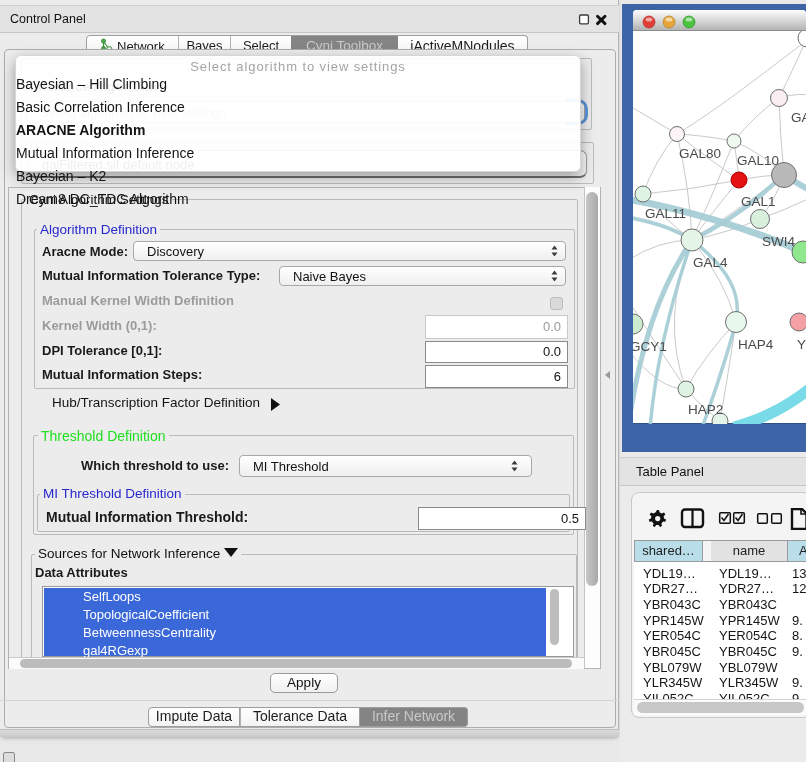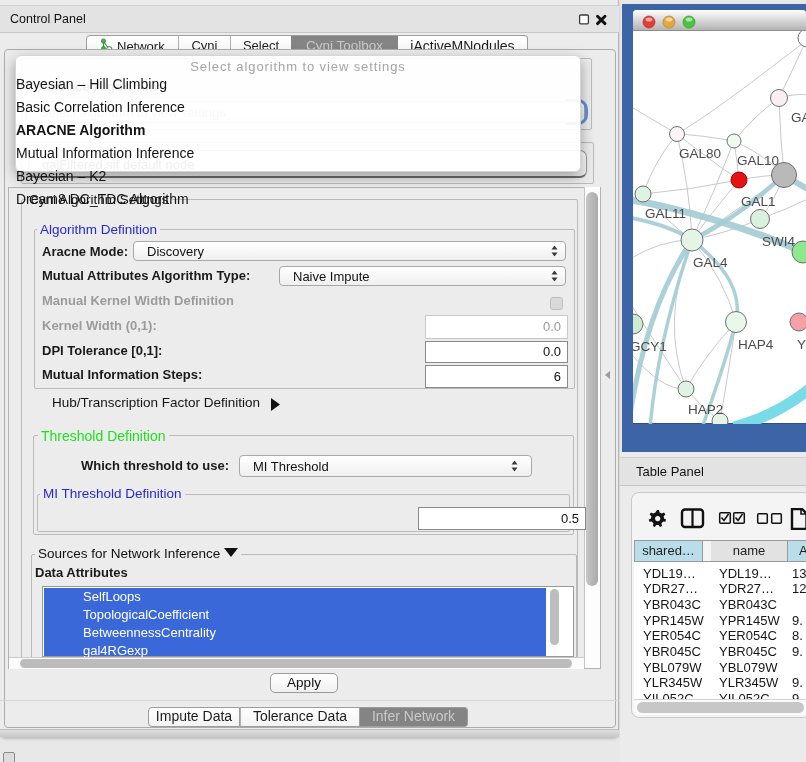--- a/index.html
+++ b/index.html
@@ -39,21 +39,21 @@
     </svg>
 
     <div class="abs ttab" style="left:86px;top:35px;width:93px;border-radius:4px 0 0 4px;"></div>
     <svg class="abs" style="left:99px;top:38px" width="15" height="15" viewBox="0 0 15 15">
       <path d="M4.5 3.5 L10 11 M4.5 3.5 L4.5 10" stroke="#3c9a3c" stroke-width="1.2" fill="none"></path>
       <circle cx="4.5" cy="3" r="2.1" fill="#4caf50" stroke="#2a7a2a" stroke-width="0.7"></circle>
       <circle cx="10.3" cy="11.3" r="2.7" fill="#e8f5e9" stroke="#2a7a2a" stroke-width="0.9"></circle>
       <circle cx="4.5" cy="10.3" r="1.9" fill="#4caf50" stroke="#2a7a2a" stroke-width="0.7"></circle>
     </svg>
     <div class="abs" style="left:117px;top:39px;font-size:13px;color:#1c1c1c;">Network</div>
-    <div class="abs ttab" style="left:178px;top:35px;width:53px;border-left:1px solid #b0b0b0;">Cyni</div>
+    <div class="abs ttab" style="left:178px;top:35px;width:53px;border-left:1px solid #b0b0b0;">Bayes</div>
     <div class="abs ttab" style="left:230px;top:35px;width:62px;border-left:1px solid #b0b0b0;">Select</div>
     <div class="abs ttab seltab" style="left:291px;top:35px;width:108px;border-left:none;font-size:13.5px;">Cyni Toolbox</div>
     <div class="abs ttab" style="left:398px;top:35px;width:130px;border-left:none;border-radius:0 4px 4px 0;font-size:14px;">jActiveMNodules</div>
     <div class="abs" id="pane"></div>
 
     <div class="abs grp" style="left:21px;top:58px;width:571px;height:72px;"></div>
     <div class="abs" style="left:30px;top:79px;font-size:13.5px;font-weight:bold;color:#222;">Inference Algorithm</div>
     <div class="abs combo" style="left:26px;top:101px;width:559px;height:22px;">
         <span class="ctext" style="color:#9a9a9a;">Select algorithm to view settings</span>
       </div>
@@ -75,23 +75,23 @@
     <div class="abs gtitle" style="left:37px;top:222px;color:#2828d0;">Algorithm Definition</div>
 
     <div class="abs lbl" style="left:42px;top:244px;">Aracne Mode:</div>
     <div class="abs combo" style="left:133px;top:241px;width:433px;height:20px;">
       <span class="ctext">Discovery</span>
       <svg class="updn" width="7" height="11" viewBox="0 0 7 11">
           <path d="M3.5 0 L6.5 4 L0.5 4 Z" fill="#3a3a3a"></path>
           <path d="M3.5 11 L6.5 7 L0.5 7 Z" fill="#3a3a3a"></path>
         </svg>
     </div>
-    <div class="abs lbl" style="left:42px;top:268px;">Mutual Attributes Algorithm Type:</div>
+    <div class="abs lbl" style="left:42px;top:268px;">Mutual Information Tolerance Type:</div>
     <div class="abs combo" style="left:279px;top:266px;width:287px;height:20px;">
-      <span class="ctext">Naive Impute</span>
+      <span class="ctext">Naive Bayes</span>
       <svg class="updn" width="7" height="11" viewBox="0 0 7 11">
           <path d="M3.5 0 L6.5 4 L0.5 4 Z" fill="#3a3a3a"></path>
           <path d="M3.5 11 L6.5 7 L0.5 7 Z" fill="#3a3a3a"></path>
         </svg>
     </div>
     <div class="abs lbl" style="left:42px;top:293px;color:#9b9b9b;">Manual Kernel Width Definition</div>
     <div class="abs" style="left:550px;top:297px;width:13px;height:13px;background:#d9d9d9;border:1px solid #bdbdbd;border-radius:3px;"></div>
     <div class="abs lbl" style="left:42px;top:318px;color:#9b9b9b;">Kernel Width (0,1):</div>
     <div class="abs fld" style="left:425px;top:315px;width:143px;height:24px;border-color:#c9c9c9;color:#9b9b9b;line-height:22px;">0.0</div>
     <div class="abs lbl" style="left:42px;top:343px;">DPI Tolerance [0,1]:</div>
@@ -109,20 +109,21 @@
     <div class="abs combo" style="left:239px;top:455px;width:293px;height:22px;">
       <span class="ctext">MI Threshold</span>
       <svg class="updn" style="right:13px" width="7" height="11" viewBox="0 0 7 11">
           <path d="M3.5 0 L6.5 4 L0.5 4 Z" fill="#3a3a3a"></path>
           <path d="M3.5 11 L6.5 7 L0.5 7 Z" fill="#3a3a3a"></path>
         </svg>
     </div>
 
     <div class="abs grp" style="left:37px;top:494px;width:533px;height:38px;"></div>
     <div class="abs gtitle" style="left:40px;top:486px;color:#2828d0;">MI Threshold Definition</div>
+    <div class="abs lbl" style="left:46px;top:509px;font-size:14px;">Mutual Information Threshold:</div>
     <div class="abs fld" style="left:418px;top:507px;width:168px;height:23px;line-height:21px;">0.5</div>
 
     <div class="abs grp" style="left:31px;top:554px;width:546px;height:112px;"></div>
     <div class="abs gtitle" style="left:35px;top:546px;">Sources for Network Inference <span style="display:inline-block;width:0;height:0;border-left:7px solid transparent;border-right:7px solid transparent;border-top:9px solid #111;vertical-align:1px;"></span></div>
     <div class="abs lbl" style="left:35px;top:565px;">Data Attributes</div>
     <div class="abs" style="left:42px;top:586px;width:532px;height:71px;background:#fff;border:1px solid #999;"></div>
     <div class="abs" style="left:44px;top:588px;width:502px;height:68px;background:#3b68d8;"></div>
     <div class="abs" style="left:47px;top:588px;font-size:13px;color:#fff;line-height:17.9px;margin-left:36px;">SelfLoops<br>TopologicalCoefficient<br>BetweennessCentrality<br>gal4RGexp</div>
     <div class="abs" style="left:550px;top:589px;width:9px;height:56px;background:#bdbdbd;border-radius:5px;"></div>
 

